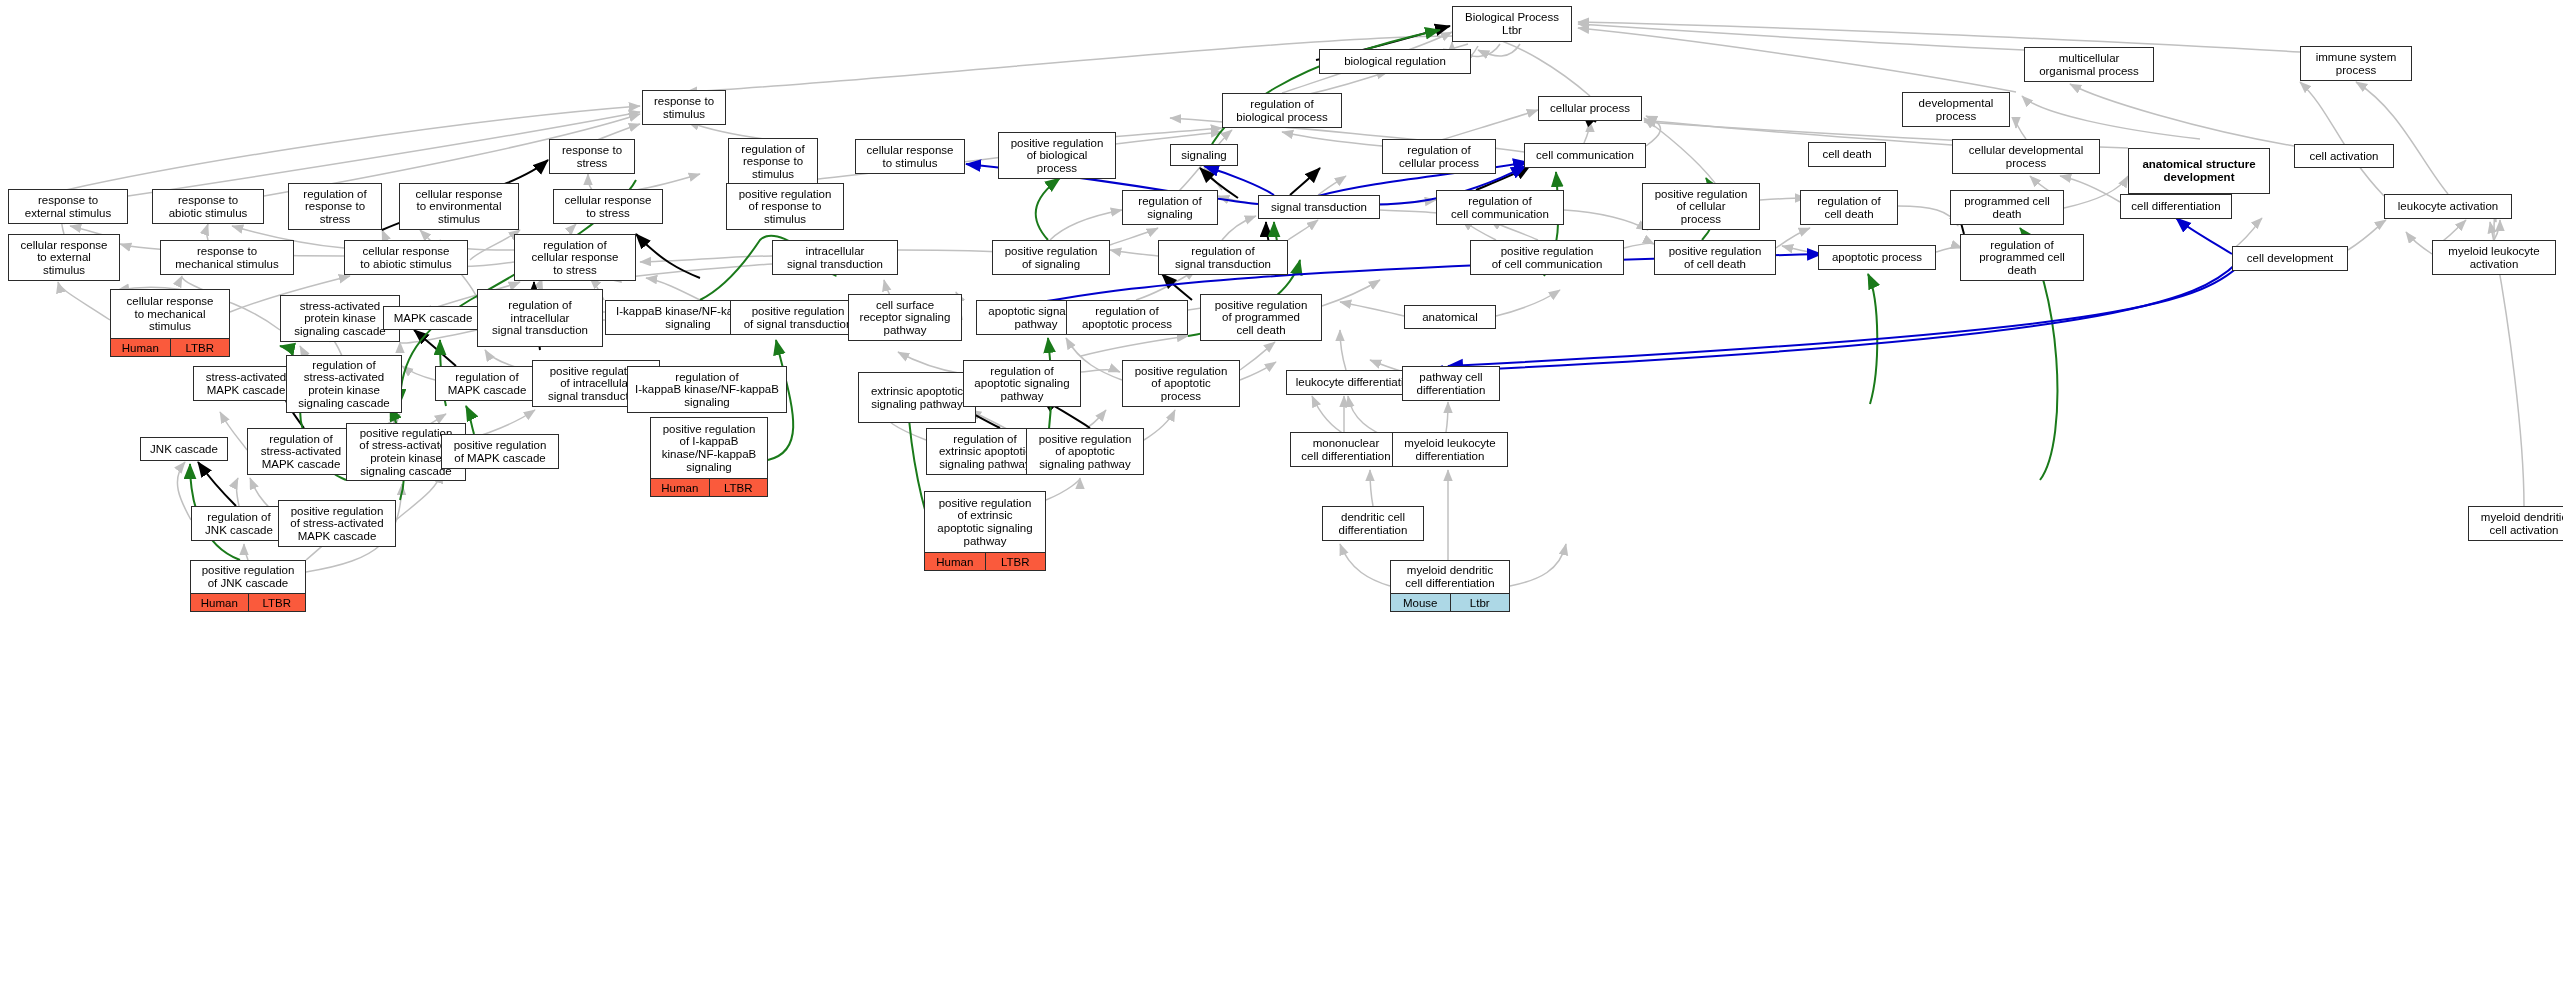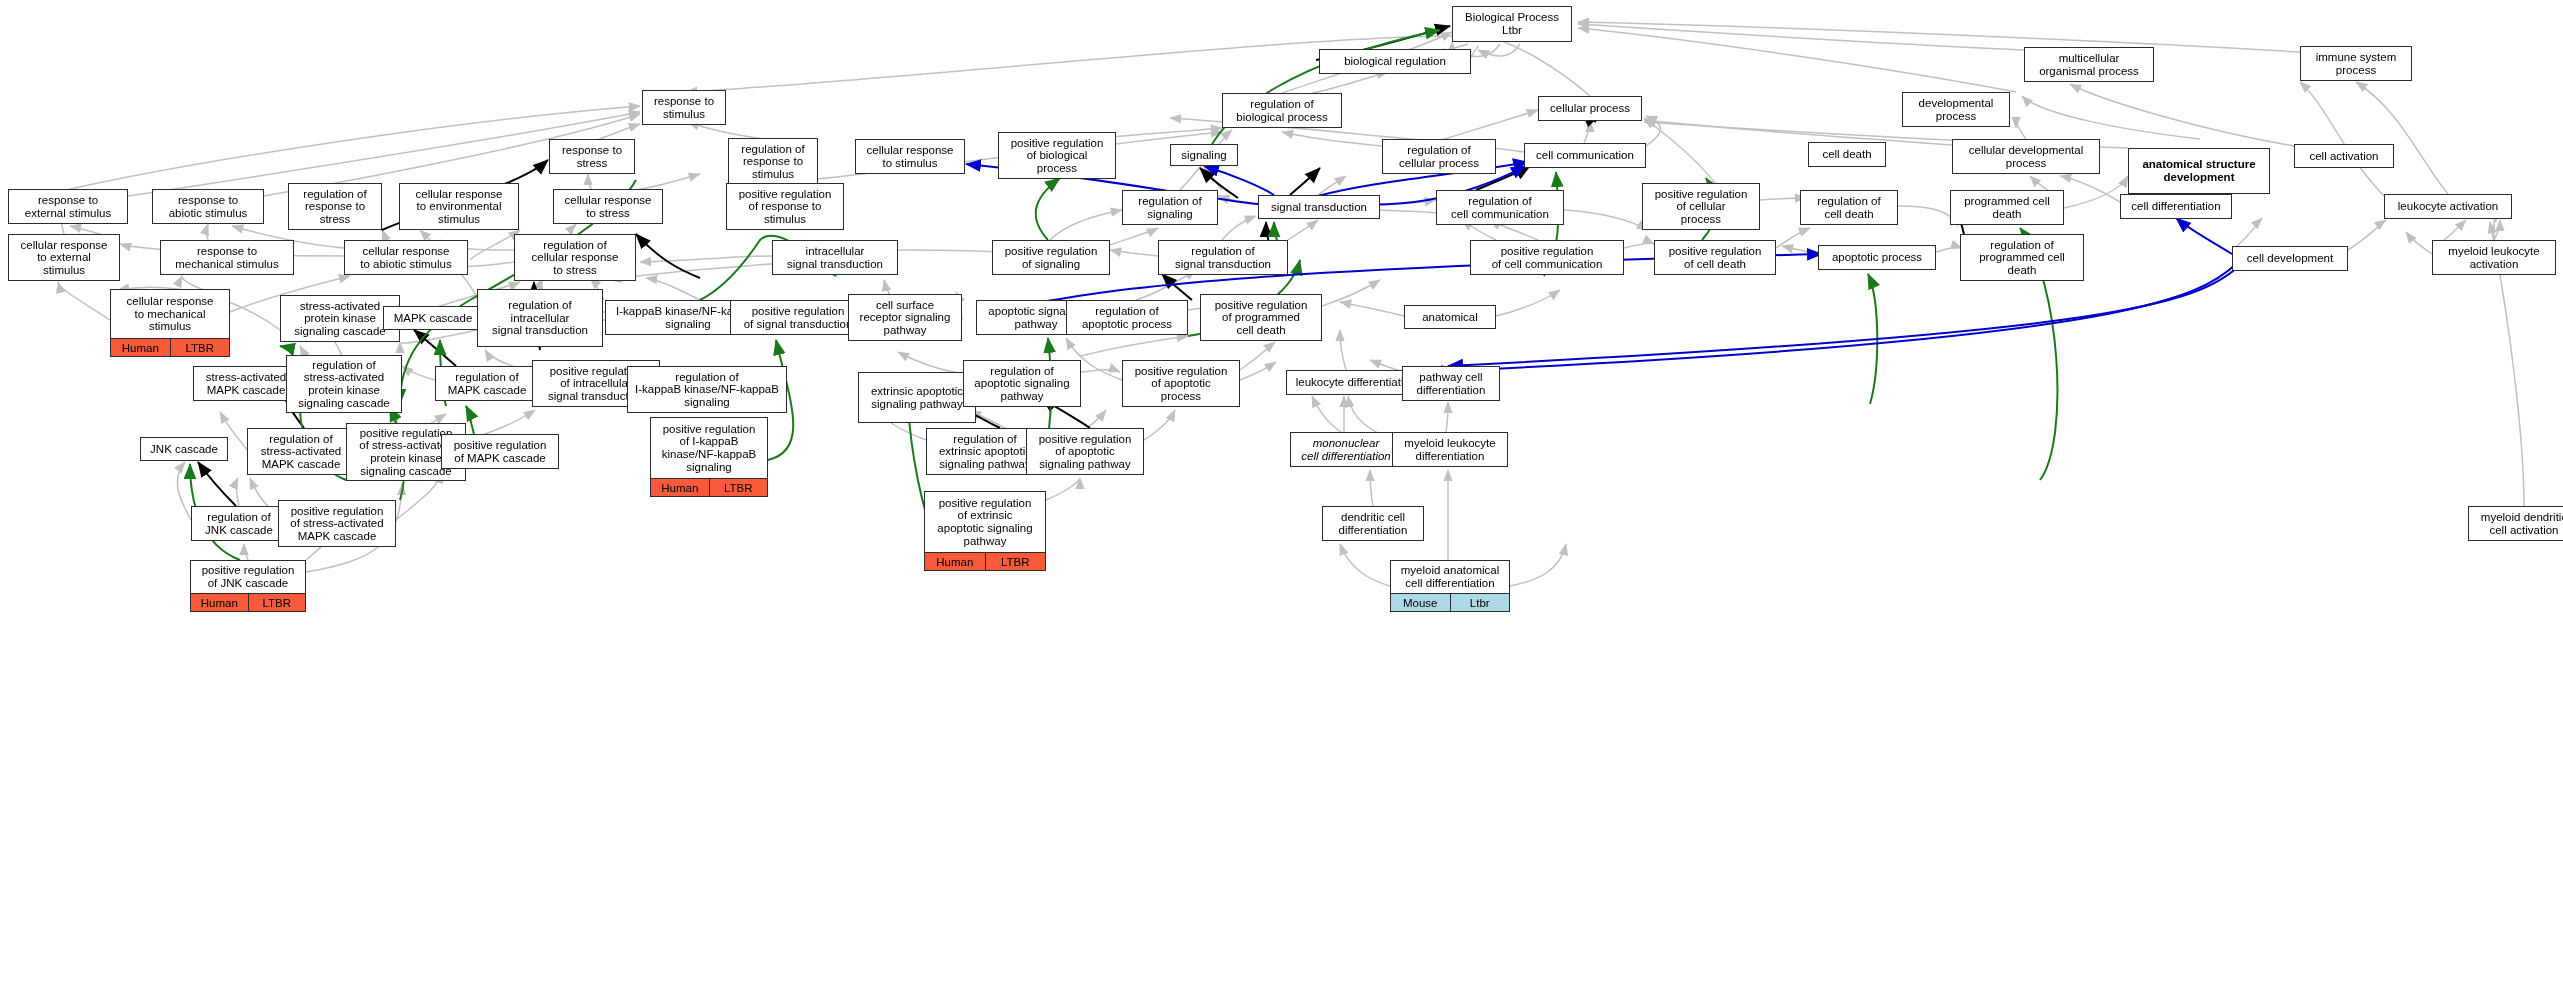--- a/index.html
+++ b/index.html
@@ -534,21 +534,21 @@
       <div class="node" style="left: 926px; top: 428px; width: 118px; height: 47px;">
         <div class="lbl">regulation of
 extrinsic apoptotic
 signaling pathway</div>
       </div>
       <div class="node" style="left: 1026px; top: 428px; width: 118px; height: 47px;">
         <div class="lbl">positive regulation
 of apoptotic
 signaling pathway</div>
       </div>
-      <div class="node" style="left: 1290px; top: 432px; width: 112px; height: 35px; font-style: italic;">
+      <div class="node" style="left: 1290px; top: 432px; width: 112px; height: 35px;">
         <div class="lbl">mononuclear
 cell differentiation</div>
       </div>
       <div class="node" style="left: 1392px; top: 432px; width: 116px; height: 35px;">
         <div class="lbl">myeloid leukocyte
 differentiation</div>
       </div>
       <div class="node" style="left: 924px; top: 491px; width: 122px; height: 80px;">
         <div class="lbl">positive regulation
 of extrinsic
@@ -578,21 +578,21 @@
       </div>
       <div class="node" style="left: 190px; top: 560px; width: 116px; height: 52px;">
         <div class="lbl">positive regulation
 of JNK cascade</div>
         <div class="gene" style="background: rgb(250, 90, 60);">
           <span class="left">Human</span>
           <span>LTBR</span>
         </div>
       </div>
       <div class="node" style="left: 1390px; top: 560px; width: 120px; height: 52px;">
-        <div class="lbl">myeloid anatomical
+        <div class="lbl">myeloid dendritic
 cell differentiation</div>
         <div class="gene" style="background: rgb(173, 216, 230);">
           <span class="left">Mouse</span>
           <span>Ltbr</span>
         </div>
       </div>
       <div class="node" style="left: 650px; top: 417px; width: 118px; height: 80px;">
         <div class="lbl">positive regulation
 of I-kappaB
 kinase/NF-kappaB

